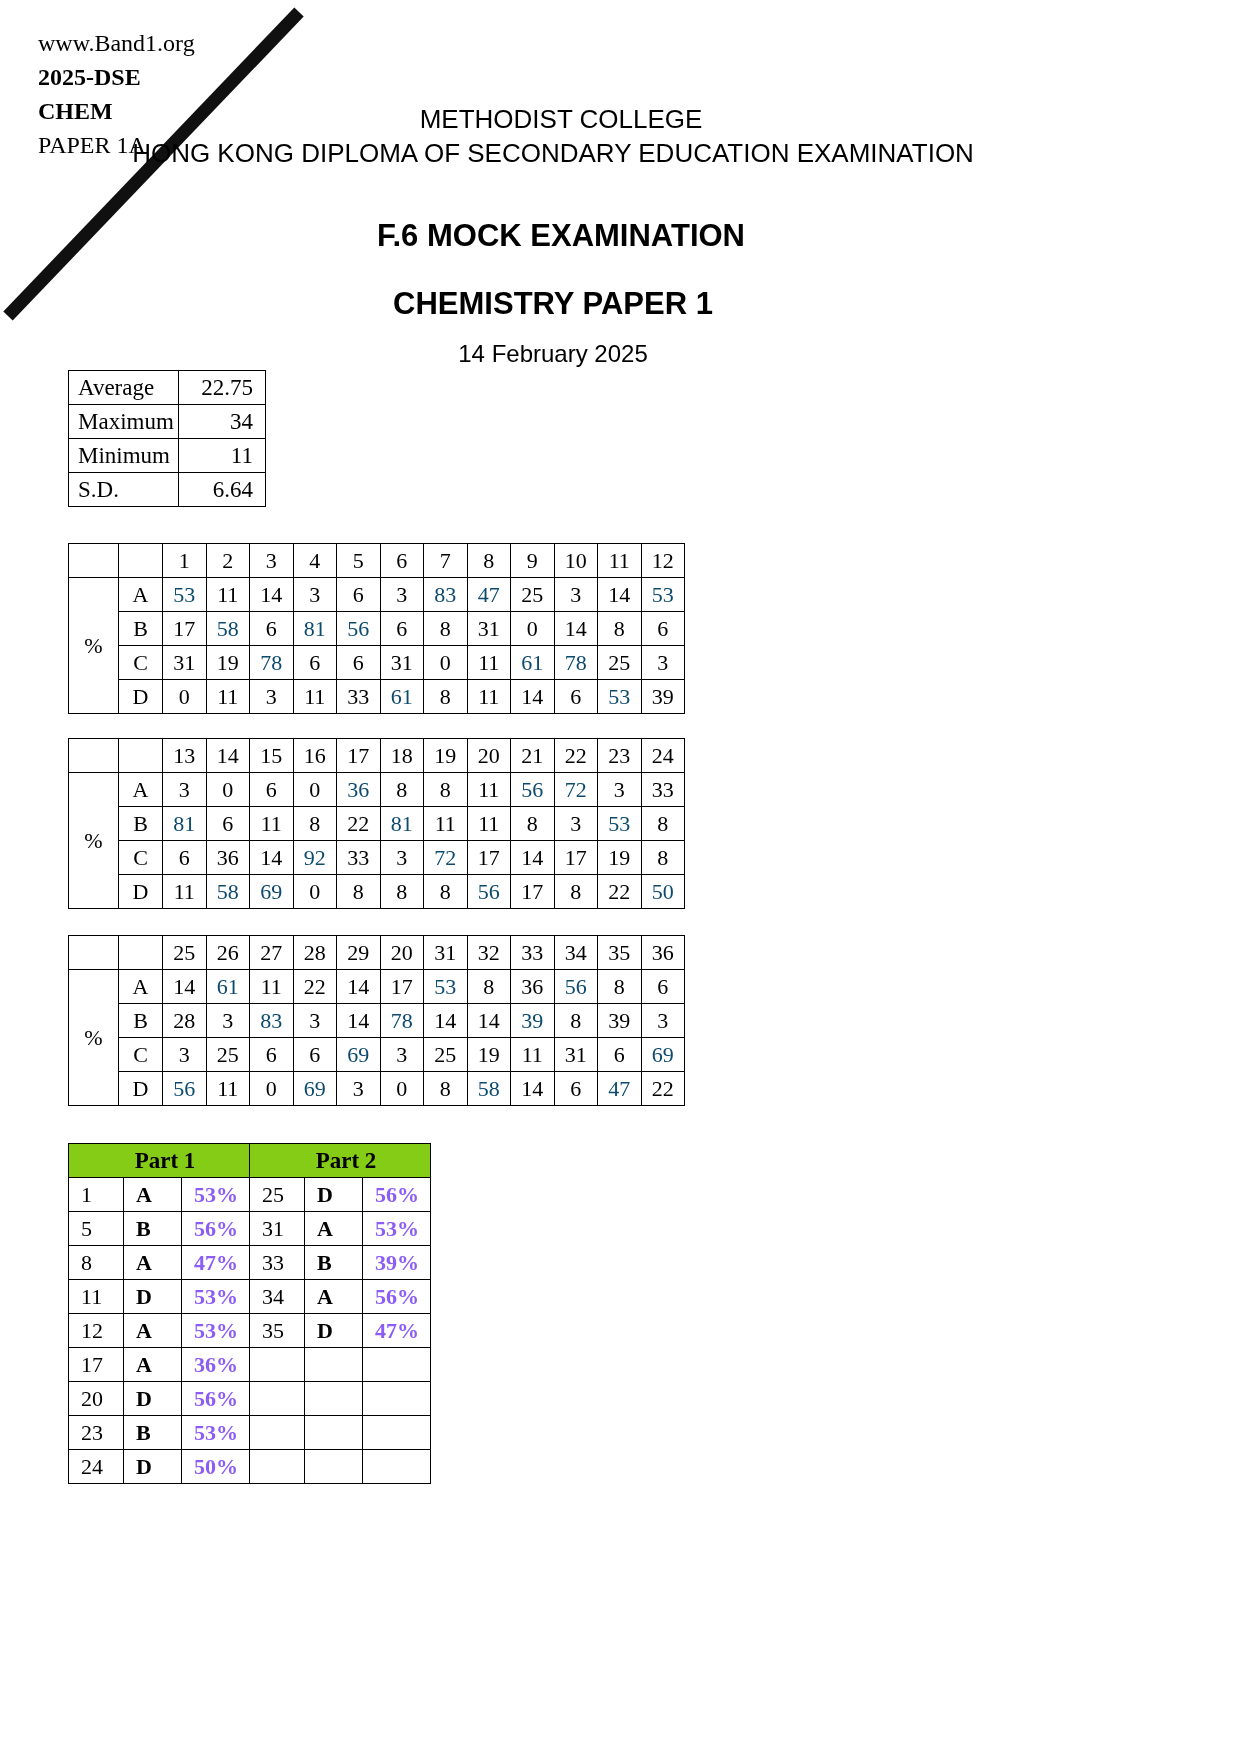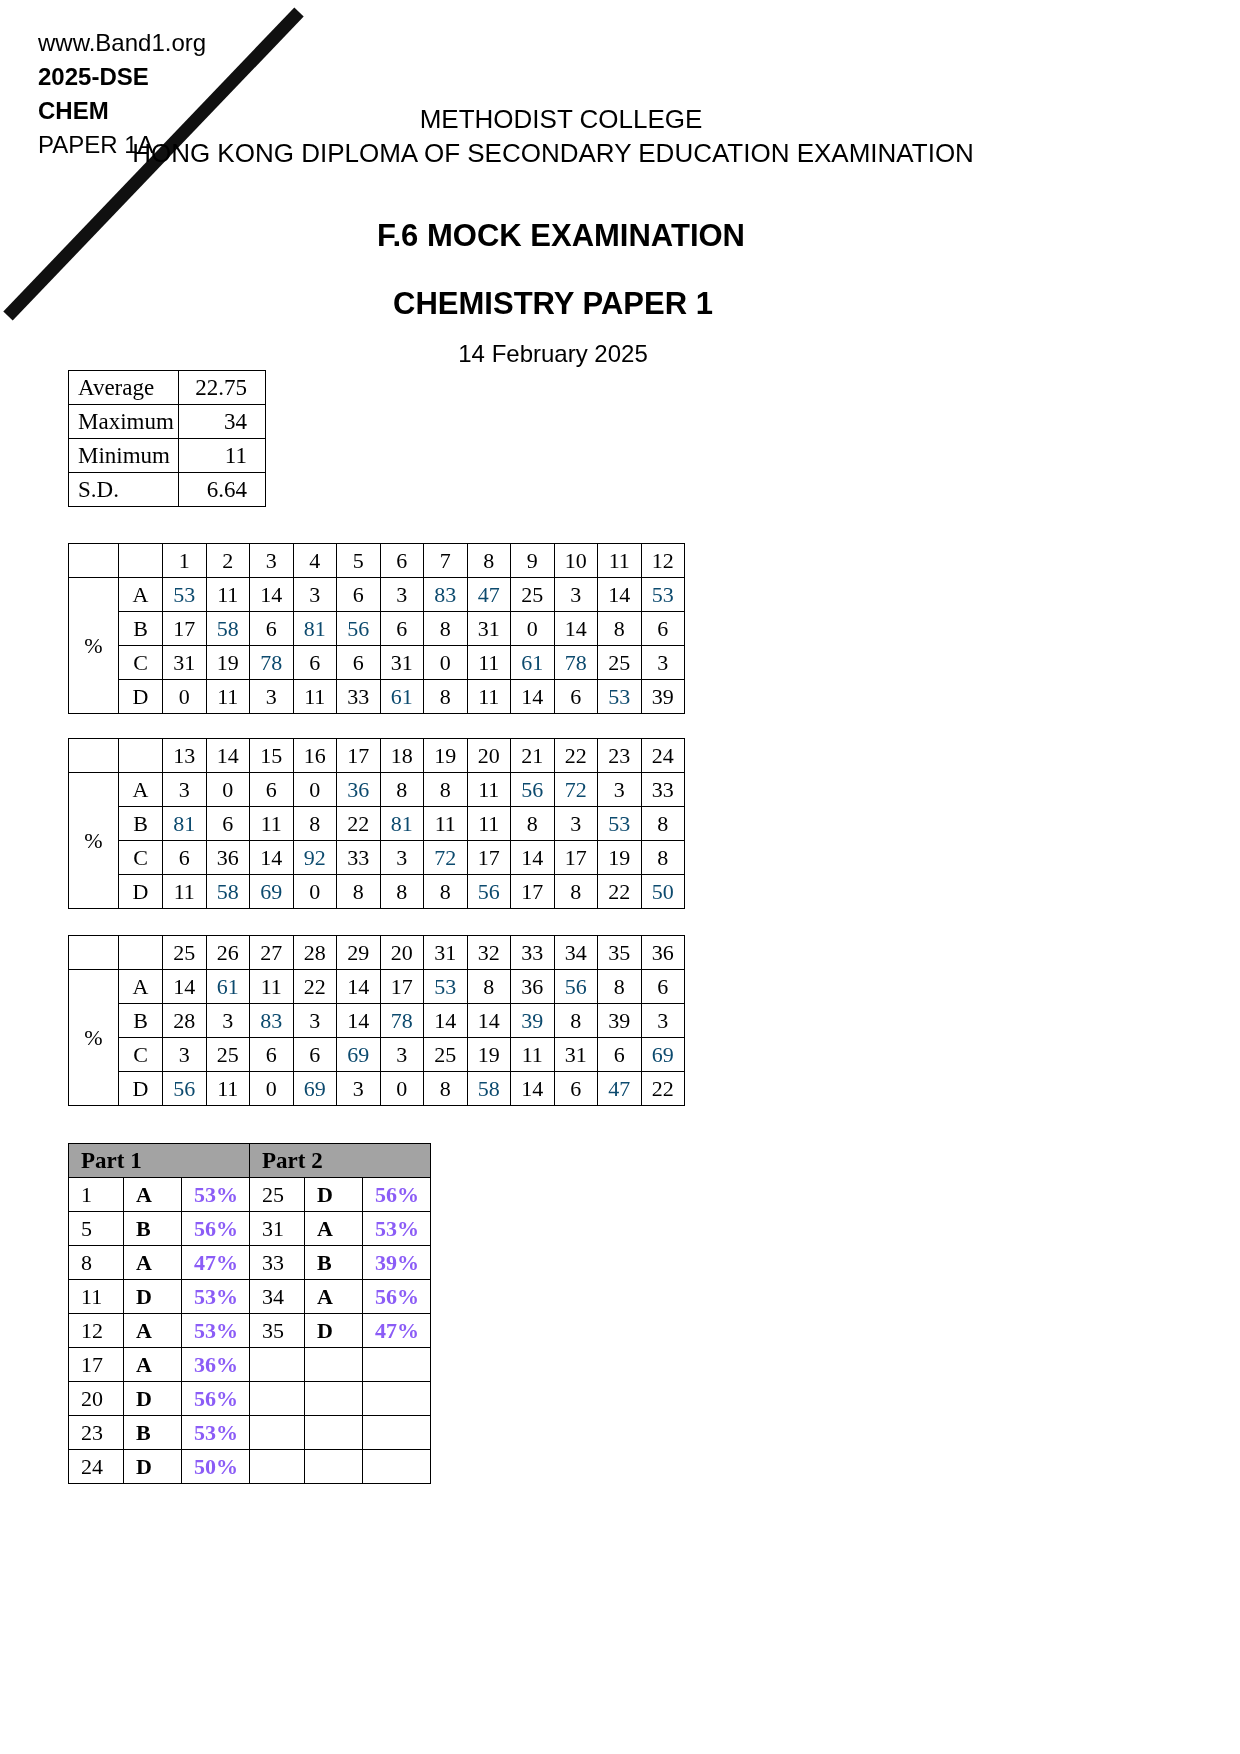--- a/index.html
+++ b/index.html
@@ -3,21 +3,21 @@
 <meta charset="utf-8">
 <style>
   * { margin:0; padding:0; box-sizing:border-box; }
   html,body { background:#ffffff; }
   .page {
     position:relative; width:1240px; height:1754px; background:#ffffff;
     font-family:"Liberation Serif", serif; color:#000; overflow:hidden;
   }
 
   
-  .corner { position:absolute; left:38px; top:26px; font-family:Liberation Sans, sans-serif; }
+  .corner { position:absolute; left:38px; top:26px; font-family:Liberation Serif, serif; }
   .corner .line { font-size:24px; line-height:34px; white-space:nowrap; }
   .corner .bold { font-weight:bold; }
 
   
   .strike { position:absolute; left:0; top:0; }
 
   
   .headline { position:absolute; left:0; width:1106px; text-align:center;
               font-family:"Liberation Sans", sans-serif; white-space:nowrap; }
   .h-college { top:104px; font-size:26px;padding-left:16px; }
@@ -26,33 +26,33 @@
   .h-paper   { top:286px; font-size:31px; font-weight:bold; }
   .h-date    { top:340px; font-size:24px; }
 
   table { border-collapse:collapse; background:#fff; }
   td, th { border:1px solid #000; }
 
   
   .stats-table { position:absolute; left:68px; top:370px; }
   .stats-table td { height:34px; font-size:23px; }
   .stats-table .stat-label { width:110px; text-align:left;  padding-left:9px;  }
-  .stats-table .stat-value { width:87px;  text-align:right; padding-right:18px; }
+  .stats-table .stat-value { width:87px;  text-align:right; padding-right:12px; }
 
   
   .dist-table { position:absolute; left:68px; table-layout:fixed; width:617px; }
   .dist-table td { height:34px; text-align:center; font-size:22px; }
   .dist-table .side { font-size:22px; }
   .dist1 { top:543px; } .dist2 { top:738px; } .dist3 { top:935px; }
   .red { color:#0c4a6e; }
 
   
   .key-table { position:absolute; left:68px; top:1143px; table-layout:fixed; width:362px; }
   .key-table td, .key-table th { height:34px; font-size:22px; text-align:left; padding-left:12px; }
-  .key-table th { background:#a3a3a3; font-weight:bold; font-size:23px; }
+  .key-table th { background:#84cc16; font-weight:bold; font-size:23px;text-align:center; }
   .key-table .ans { font-weight:bold; }
   .key-table .pct { font-weight:bold; color:#8b5cf6; }
 </style>
 </head>
 <body>
 
 <div class="page">
 
   <svg class="strike" width="320" height="330" viewBox="0 0 320 330">
     <line x1="299" y1="12" x2="8" y2="316" stroke="#101010" stroke-width="13"></line>

